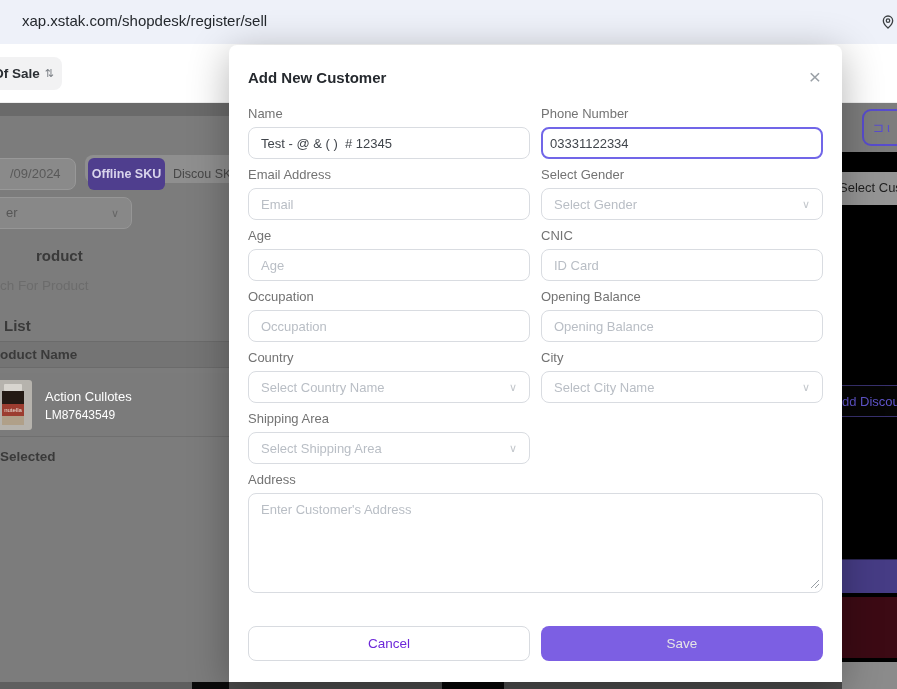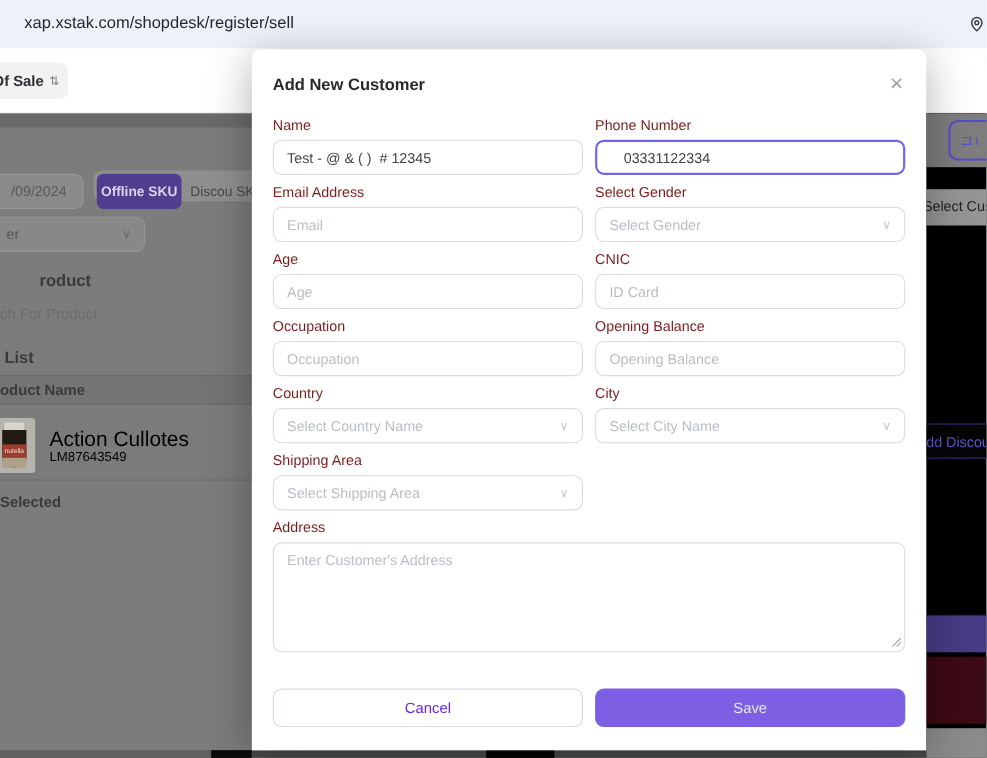--- a/index.html
+++ b/index.html
@@ -44,22 +44,22 @@
   .dim-h-product { position:absolute; left:0; top:144px; font-size:15px; font-weight:700;margin-left:36px; }
   .dim-search { position:absolute; left:0; top:175px; font-size:13.5px; color:#6c6c6c; }
   .dim-h-list { position:absolute; left:4px; top:214px; font-size:15px; font-weight:700; }
   .dim-thead { position:absolute; left:0; top:238px; width:229px; height:27px;
     background:#747474; border-top:1px solid #6b6b6b; border-bottom:1px solid #6b6b6b;
     font-size:13.5px; font-weight:700; line-height:26px; color:#3a3a3a; }
   .dim-row { position:absolute; left:0; top:270px; width:229px; height:64px;
     background:#7b7b7b; border-bottom:1px solid #6f6f6f; }
   .dim-thumb { position:absolute; left:-6px; top:7px; width:38px; height:50px;
     background:#b6b3ad; border-radius:3px; overflow:hidden; }
-  .dim-pname { position:absolute; left:45px; top:16px; font-size:19px; color:#000000; }
-  .dim-psku  { position:absolute; left:45px; top:35px; font-size:12px; color:#000000; }
+  .dim-pname { position:absolute; left:45px; top:16px; font-size:13px; color:#ffffff; }
+  .dim-psku  { position:absolute; left:45px; top:35px; font-size:12px; color:#ffffff; }
   .dim-selected { position:absolute; left:0; top:346px; font-size:13.5px; font-weight:700; }
   .dim-bottomstrip-l { position:absolute; left:0; top:579px; width:229px; height:7px;
     background:#5f5f5f; }
   .dim-bottomstrip-l .blk { position:absolute; left:192px; top:0; width:37px; height:7px;
     background:#0a0a0a; }
 
   
   .bg-center-bottom { position:absolute; left:229px; top:682px; width:613px; height:7px;
     background:#4a4a4a; }
   .bg-center-bottom .blk { position:absolute; left:213px; top:0; width:62px; height:7px;
@@ -90,28 +90,28 @@
   .modal { position:absolute; left:229px; top:45px; width:613px; height:637px;
     background:#fff; border-radius:8px 8px 0 0;
     box-shadow:0 8px 40px rgba(0,0,0,0.30); padding:18px 19px 0; overflow:hidden; }
   .modal-head { position:relative; height:22px; margin-bottom:21px; }
   .modal-title { font-size:15px; font-weight:700; color:#25292e; padding-top:6px; }
   .modal-close { position:absolute; right:-4px; top:2px; width:24px; height:24px;
     border:none; background:none; font-size:21px; font-weight:300; color:#9aa0a6;
     line-height:22px; text-align:center; cursor:pointer; }
   .form-grid { display:grid; grid-template-columns:1fr 1fr; column-gap:11px; }
   .field { margin-bottom:8px; }
-  .field label { display:block; font-size:13px; font-weight:500; color:#7f1d1d;
+  .field label { display:block; font-size:13px; font-weight:500; color:#737373;
     margin-bottom:6px; }
   .field input, .fake-select, .field textarea { width:100%; height:32px;
     border:1px solid #d9dce1; border-radius:8px; background:#fff;
     font-family:"Liberation Sans", sans-serif; font-size:13px; color:#40454b;
     padding:0 12px; outline:none; }
   .field input::placeholder, .field textarea::placeholder { color:#b9bec5; }
-  input.focused { border:2px solid #7166e8; padding:0 24px; }
+  input.focused { border:2px solid #7166e8; padding:0 7px; }
   .fake-select { position:relative; display:flex; align-items:center; color:#b9bec5;
     cursor:pointer; }
   .fake-select .chevron { position:absolute; right:12px; color:#c3c7cc; font-size:11px; }
   .span2 { grid-column:1 / span 2; }
   .ta-wrap { position:relative; }
   .field textarea { height:100px; padding:8px 12px; resize:none; display:block; }
   .resize-grip { position:absolute; right:4px; bottom:5px; width:10px; height:10px;
     pointer-events:none; }
   .modal-footer { display:grid; grid-template-columns:1fr 1fr; column-gap:11px;
     margin-top:25px; }

